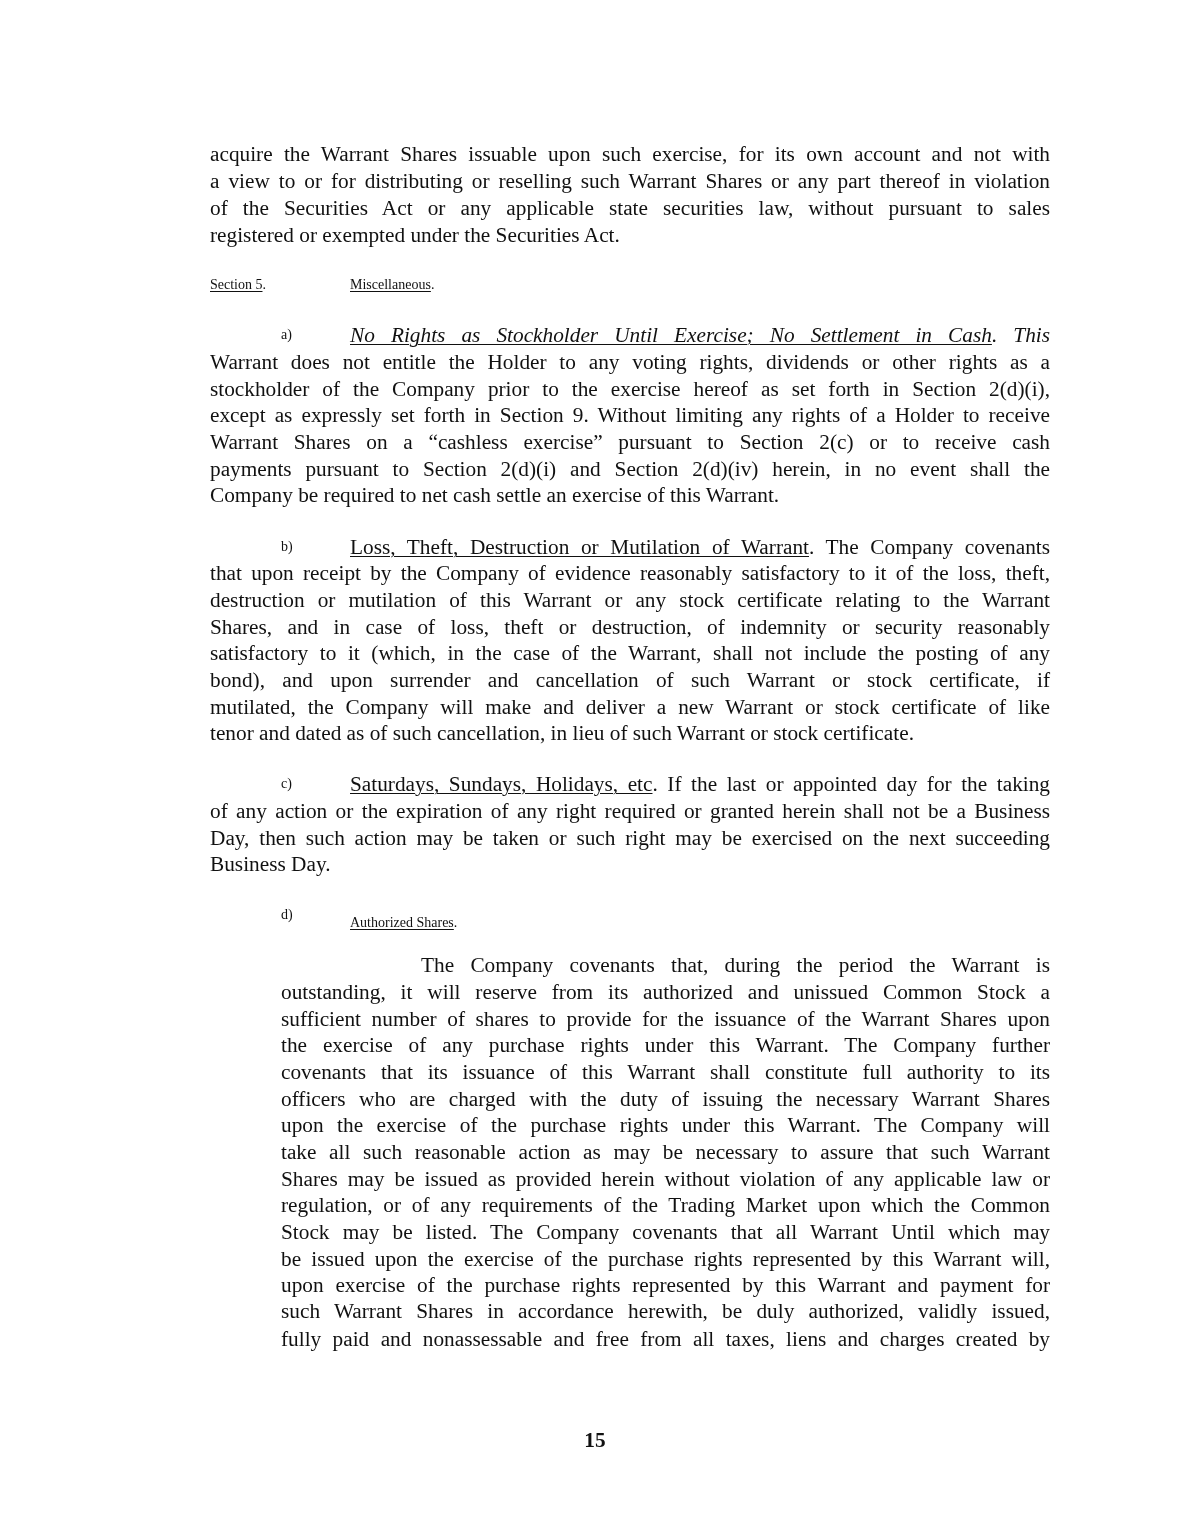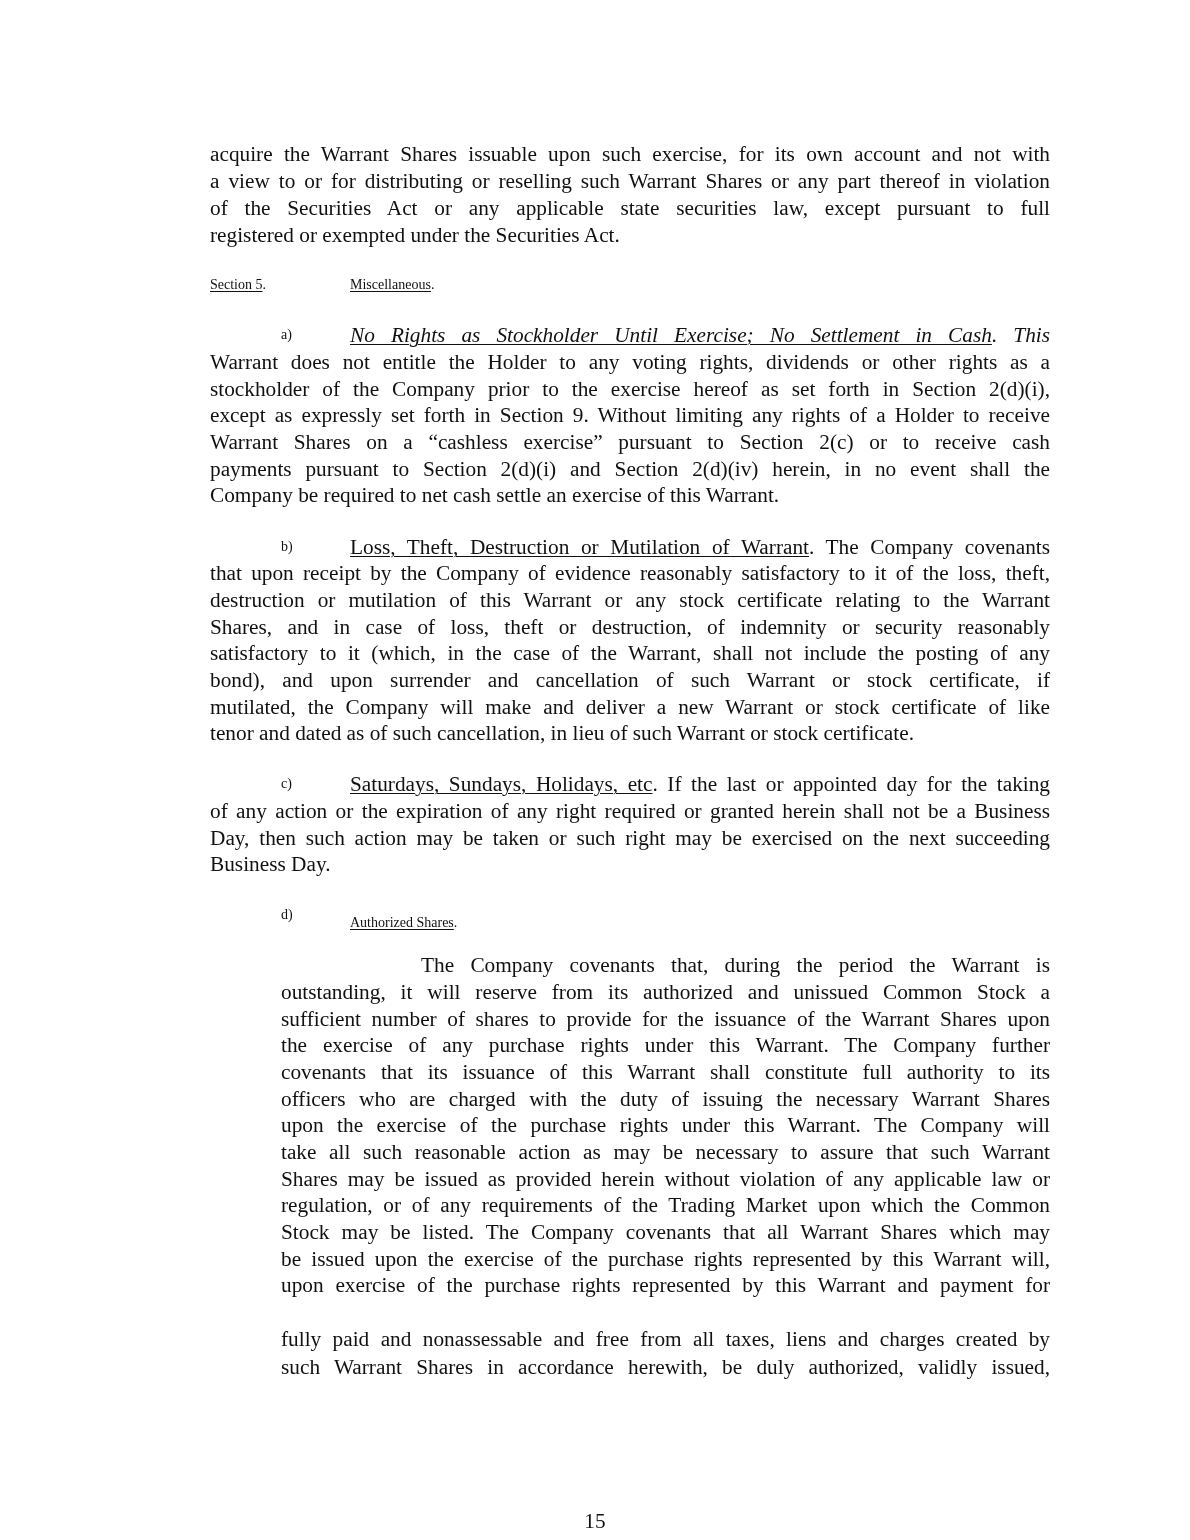--- a/index.html
+++ b/index.html
@@ -26,35 +26,36 @@
       text-align-last: justify;
     }
     .line.last { text-align-last: left; }
     .full { left: 210px; width: 840px; }
     .indent { left: 281px; width: 769px; }
     .u { text-decoration: underline; text-underline-offset: 2px; text-decoration-thickness: 1px; }
     .heading-row { position: absolute; font-size: 14px; line-height: 26.6px; white-space: nowrap; }
     .page-number {
       position: absolute;
       left: 0; width: 1190px;
-      top: 1508px;
+      top: 1427px;
       text-align: center;
       font-size: 21.3px;
       line-height: 26px;
+      font-weight: bold;
     }
   </style>
 </head>
 <body>
 
 <div class="page">
 
   <div>
     <div class="line full" style="top:141px">acquire the Warrant Shares issuable upon such exercise, for its own account and not with</div>
     <div class="line full" style="top:168px">a view to or for distributing or reselling such Warrant Shares or any part thereof in violation</div>
-    <div class="line full" style="top:195px">of the Securities Act or any applicable state securities law, except pursuant to full</div>
+    <div class="line full" style="top:195px">of the Securities Act or any applicable state securities law, without pursuant to sales</div>
     <div class="line full last" style="top:222px">registered or exempted under the Securities Act.</div>
   </div>
 
   <div class="heading-row" style="top:272px; left:210px;">
     <span class="u">Section 5</span><span>.</span>
   </div>
   <div class="heading-row" style="top:272px; left:350px;">
     <span class="u">Miscellaneous</span><span>.</span>
   </div>
 
@@ -104,21 +105,21 @@
     <div class="line" style="top:952px; left:421px; width:629px;">The Company covenants that, during the period the Warrant is</div>
     <div class="line indent" style="top:979px">outstanding, it will reserve from its authorized and unissued Common Stock a</div>
     <div class="line indent" style="top:1006px">sufficient number of shares to provide for the issuance of the Warrant Shares upon</div>
     <div class="line indent" style="top:1032px">the exercise of any purchase rights under this Warrant.  The Company further</div>
     <div class="line indent" style="top:1059px">covenants that its issuance of this Warrant shall constitute full authority to its</div>
     <div class="line indent" style="top:1086px">officers who are charged with the duty of issuing the necessary Warrant Shares</div>
     <div class="line indent" style="top:1112px">upon the exercise of the purchase rights under this Warrant.  The Company will</div>
     <div class="line indent" style="top:1139px">take all such reasonable action as may be necessary to assure that such Warrant</div>
     <div class="line indent" style="top:1166px">Shares may be issued as provided herein without violation of any applicable law or</div>
     <div class="line indent" style="top:1192px">regulation, or of any requirements of the Trading Market upon which the Common</div>
-    <div class="line indent" style="top:1219px">Stock may be listed.  The Company covenants that all Warrant Shares which may</div>
+    <div class="line indent" style="top:1219px">Stock may be listed.  The Company covenants that all Warrant Until which may</div>
     <div class="line indent" style="top:1246px">be issued upon the exercise of the purchase rights represented by this Warrant will,</div>
     <div class="line indent" style="top:1272px">upon exercise of the purchase rights represented by this Warrant and payment for</div>
-    <div class="line indent" style="top:1354px">such Warrant Shares in accordance herewith, be duly authorized, validly issued,</div>
+    <div class="line indent" style="top:1298px">such Warrant Shares in accordance herewith, be duly authorized, validly issued,</div>
     <div class="line indent" style="top:1326px">fully paid and nonassessable and free from all taxes, liens and charges created by</div>
   </div>
 
   <div class="page-number">15</div>
 </div>
 
 </body></html>

